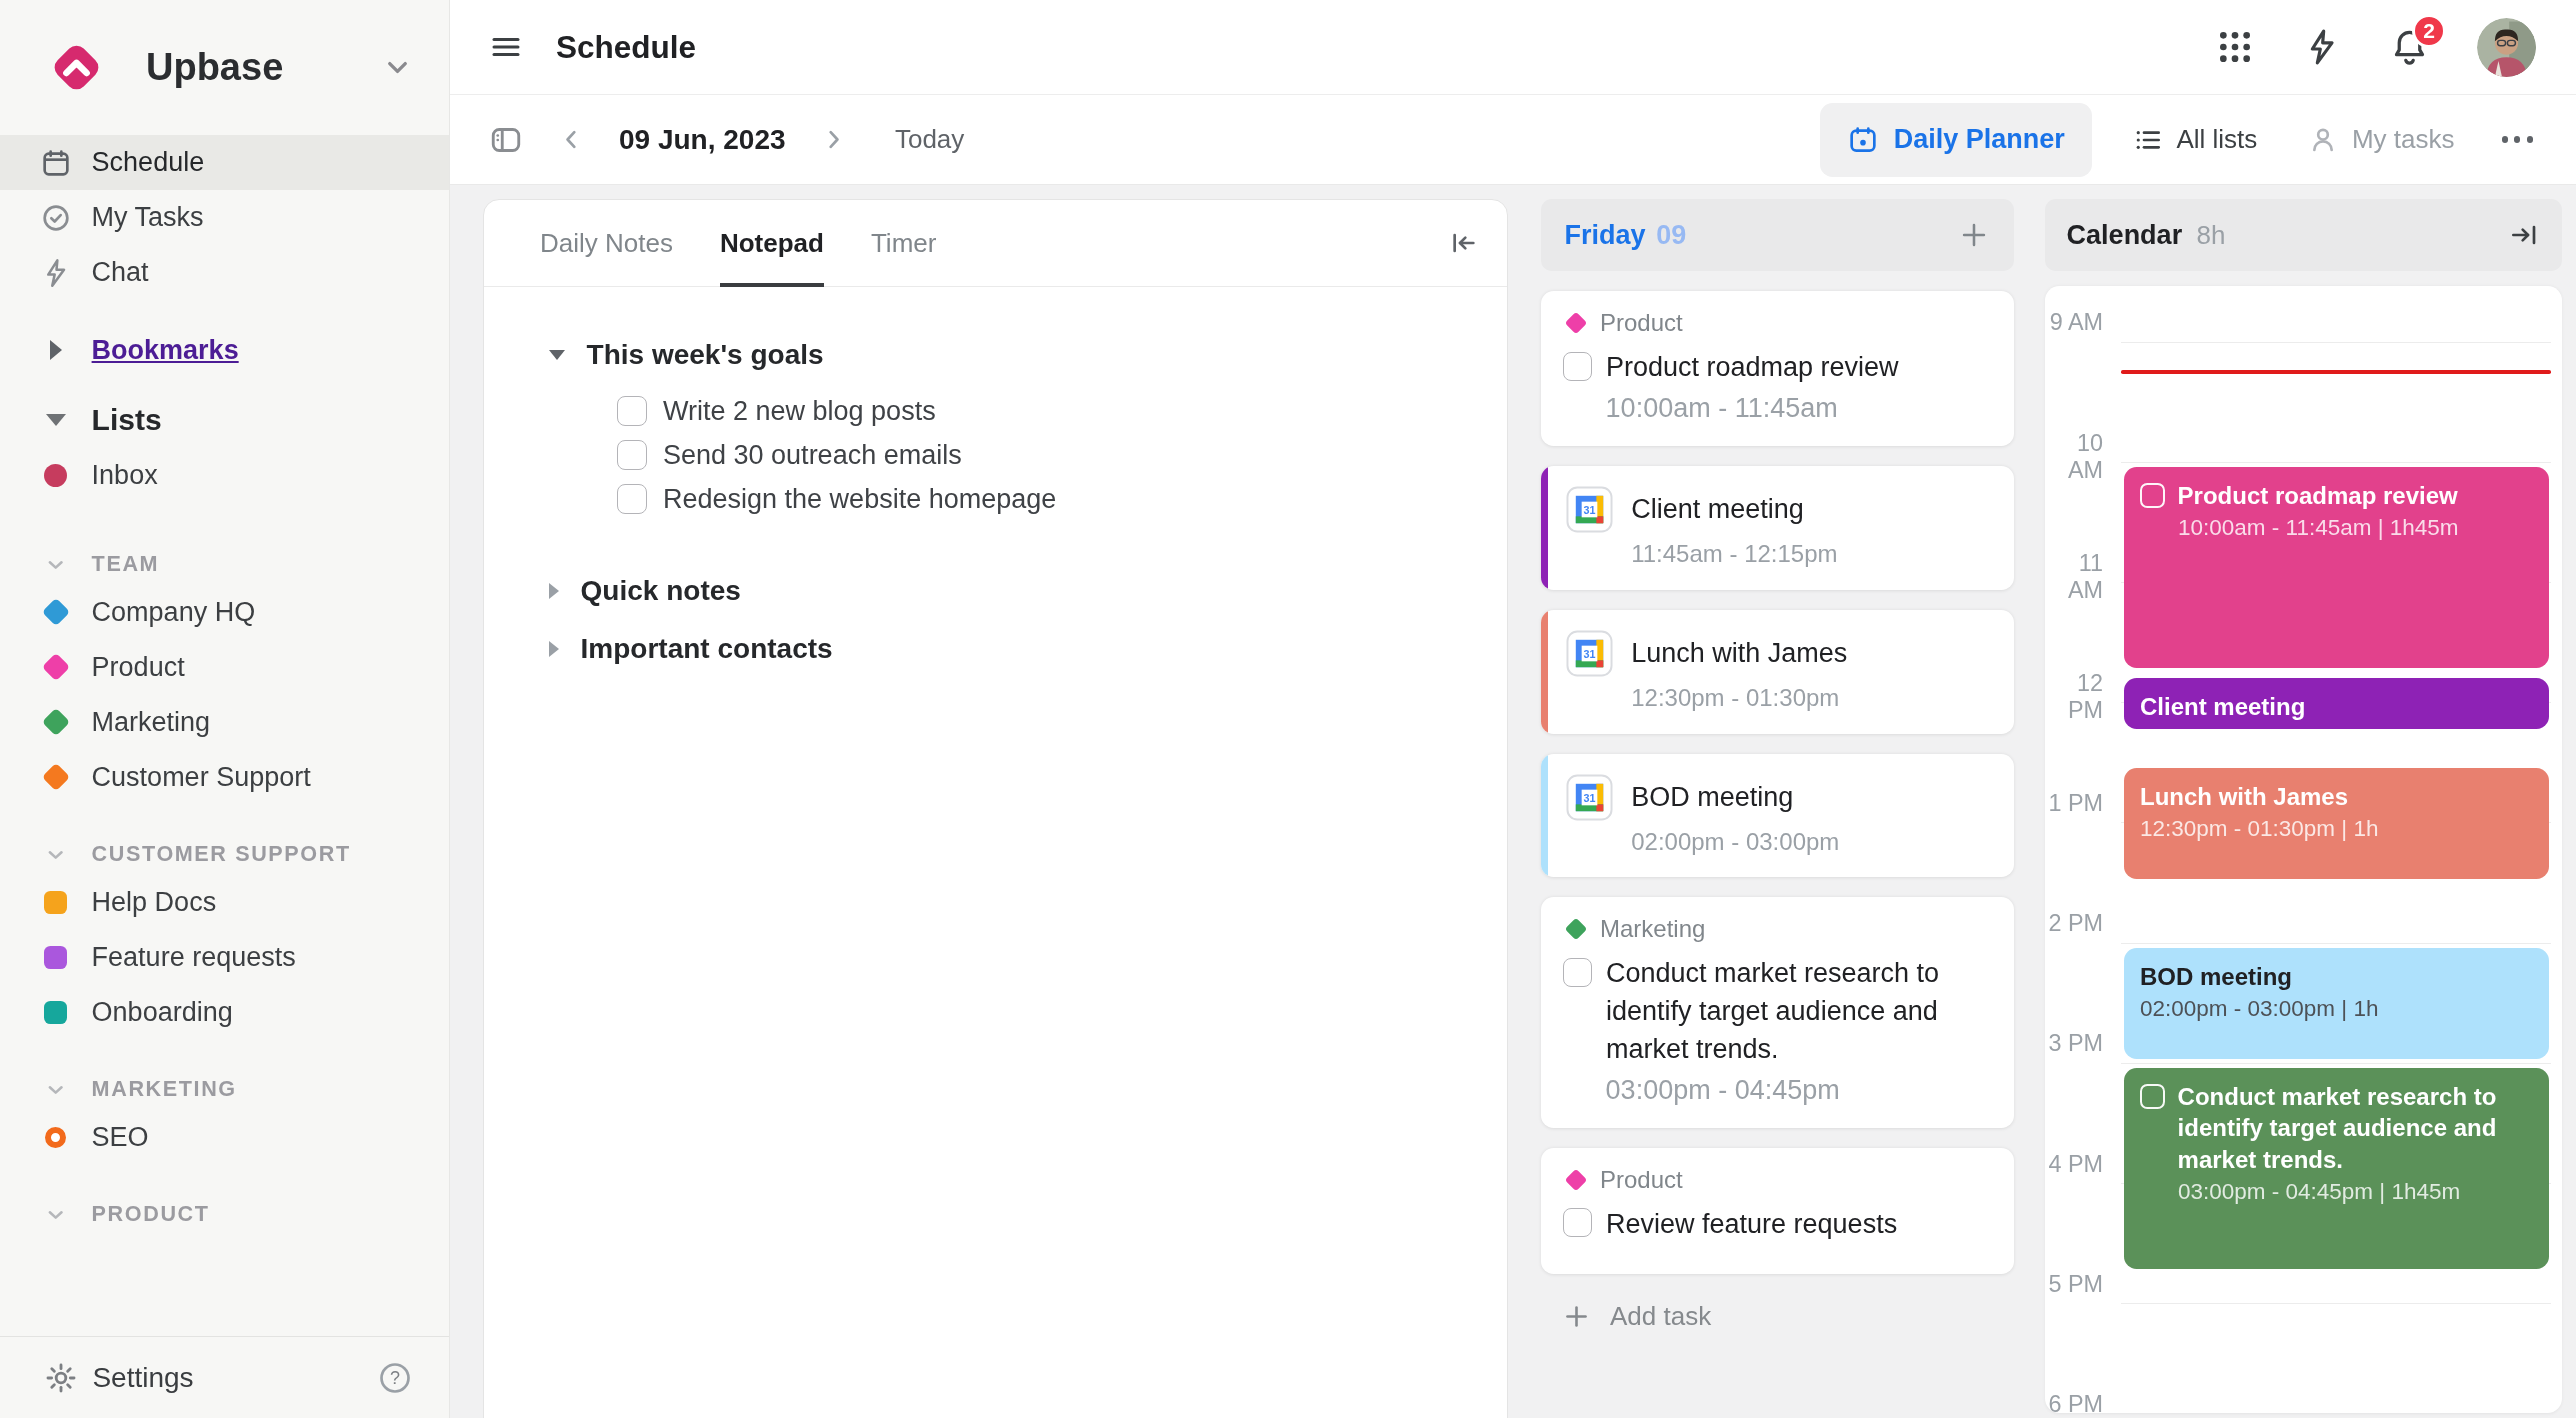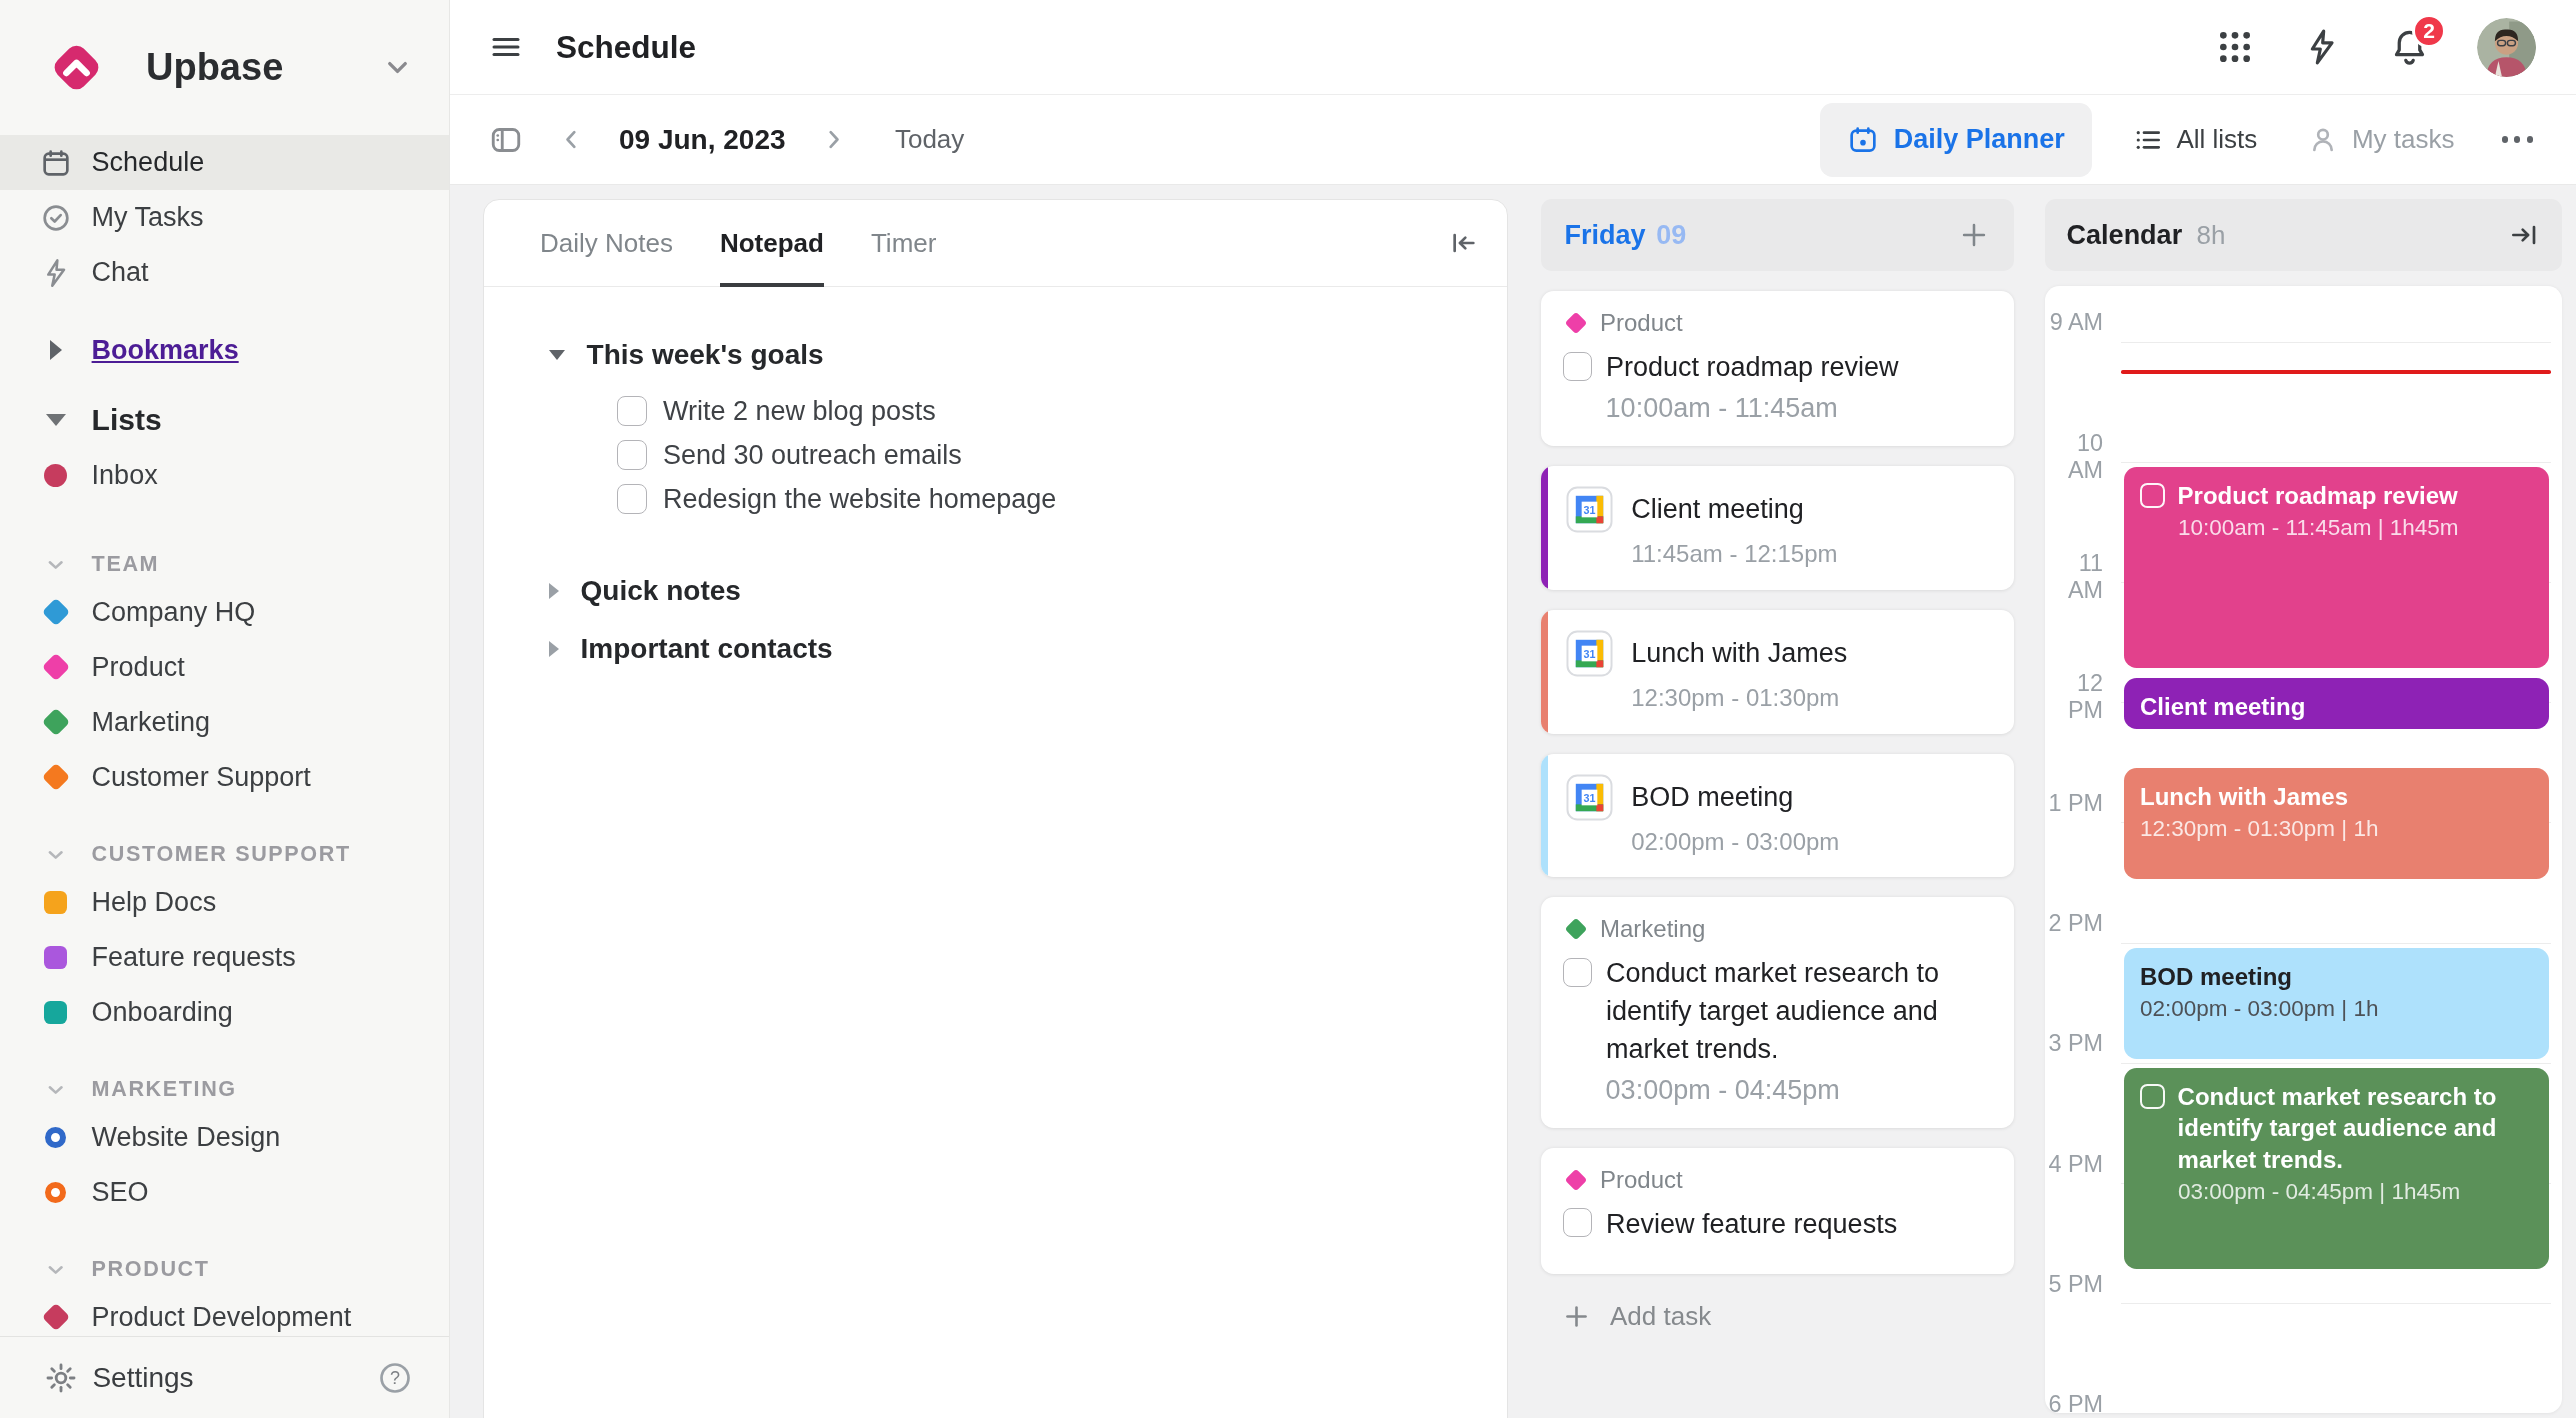--- a/index.html
+++ b/index.html
@@ -259,46 +259,34 @@
       <div class="group-head">
         <span class="ic">
             <svg width="23.4" height="23.4" viewBox="0 0 24 24">
               <polyline points="6,9.5 12,15 18,9.5" fill="none" stroke="#b5b7ba" stroke-width="2.6" stroke-linecap="round" stroke-linejoin="round"></polyline>
             </svg>
           </span>
         <span>MARKETING</span>
       </div>
       <div class="srow">
         <span class="ic">
-            <span class="ring" style="border-color: rgb(48, 105, 201);"></span>
-          </span>
-        <span>Website Design</span>
-      </div>
-      <div class="srow">
-        <span class="ic">
             <span class="ring" style="border-color: rgb(242, 106, 27);"></span>
           </span>
         <span>SEO</span>
       </div>
     </div>
 
     <div class="group">
       <div class="group-head">
         <span class="ic">
             <svg width="23.4" height="23.4" viewBox="0 0 24 24">
               <polyline points="6,9.5 12,15 18,9.5" fill="none" stroke="#b5b7ba" stroke-width="2.6" stroke-linecap="round" stroke-linejoin="round"></polyline>
             </svg>
           </span>
         <span>PRODUCT</span>
-      </div>
-      <div class="srow">
-        <span class="ic">
-            <span class="diamond" style="background: rgb(198, 60, 94);"></span>
-          </span>
-        <span>Product Development</span>
       </div>
     </div>
 
     <div class="side-foot">
       <svg width="34" height="34" viewBox="0 0 24 24">
         <circle cx="12" cy="12" r="3.4" fill="none" stroke="#7c7f83" stroke-width="2"></circle>
         <g stroke="#7c7f83" stroke-width="2" stroke-linecap="round">
           <line x1="12" y1="2.8" x2="12" y2="5.4"></line>
             <line x1="12" y1="18.6" x2="12" y2="21.2"></line>
           <line x1="2.8" y1="12" x2="5.4" y2="12"></line>

